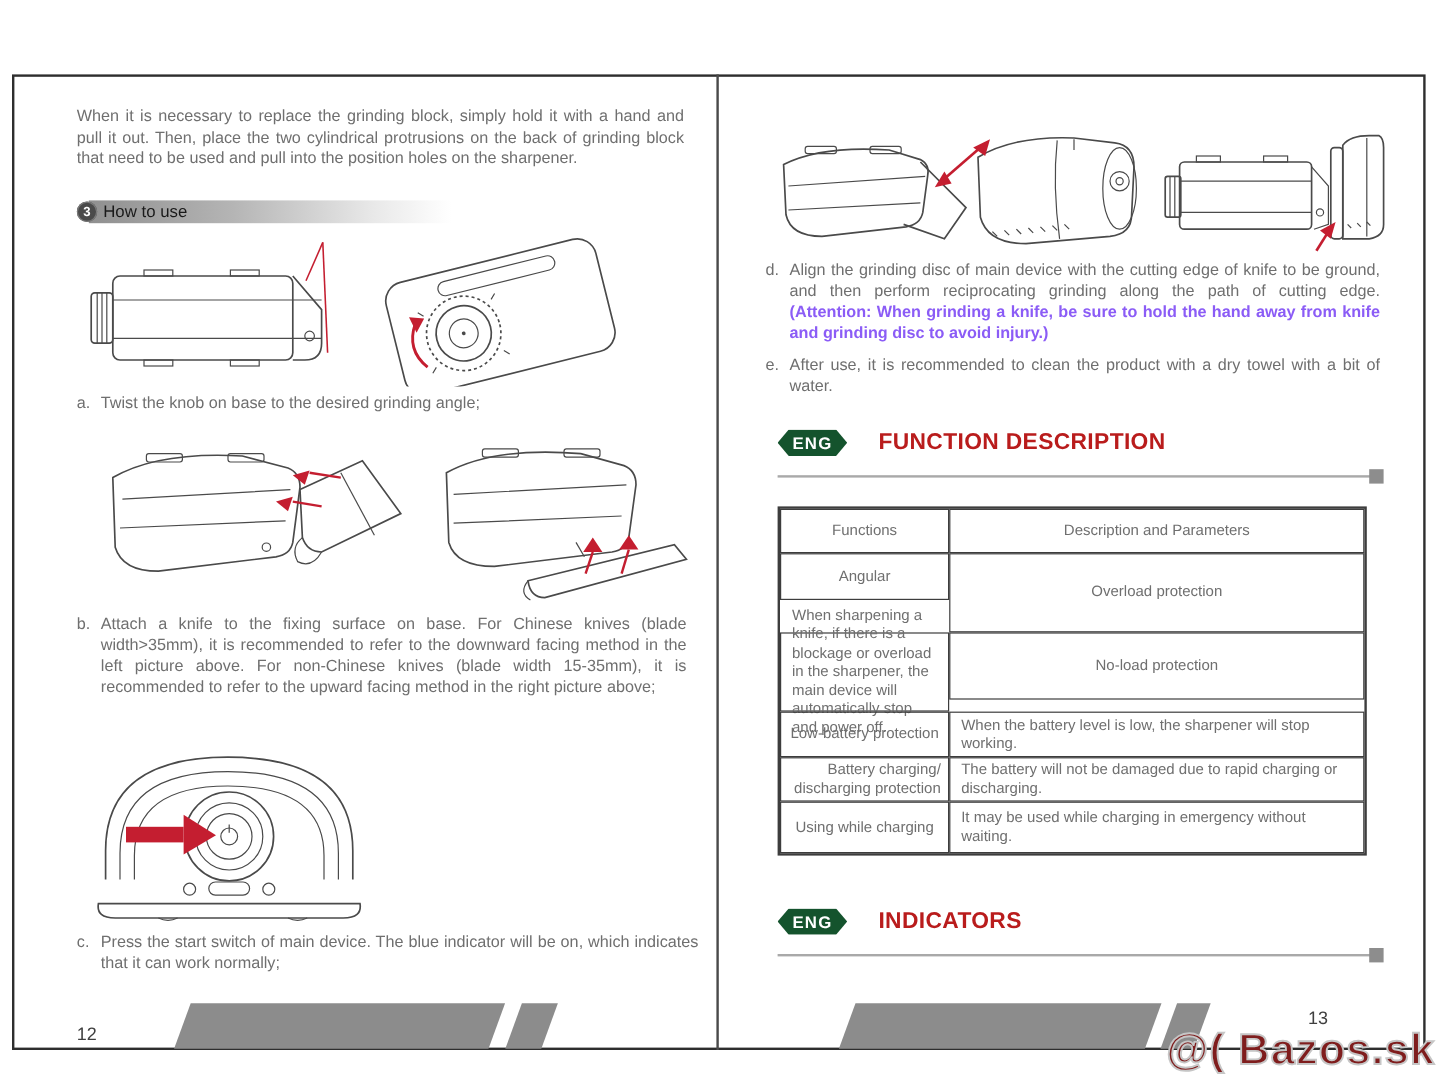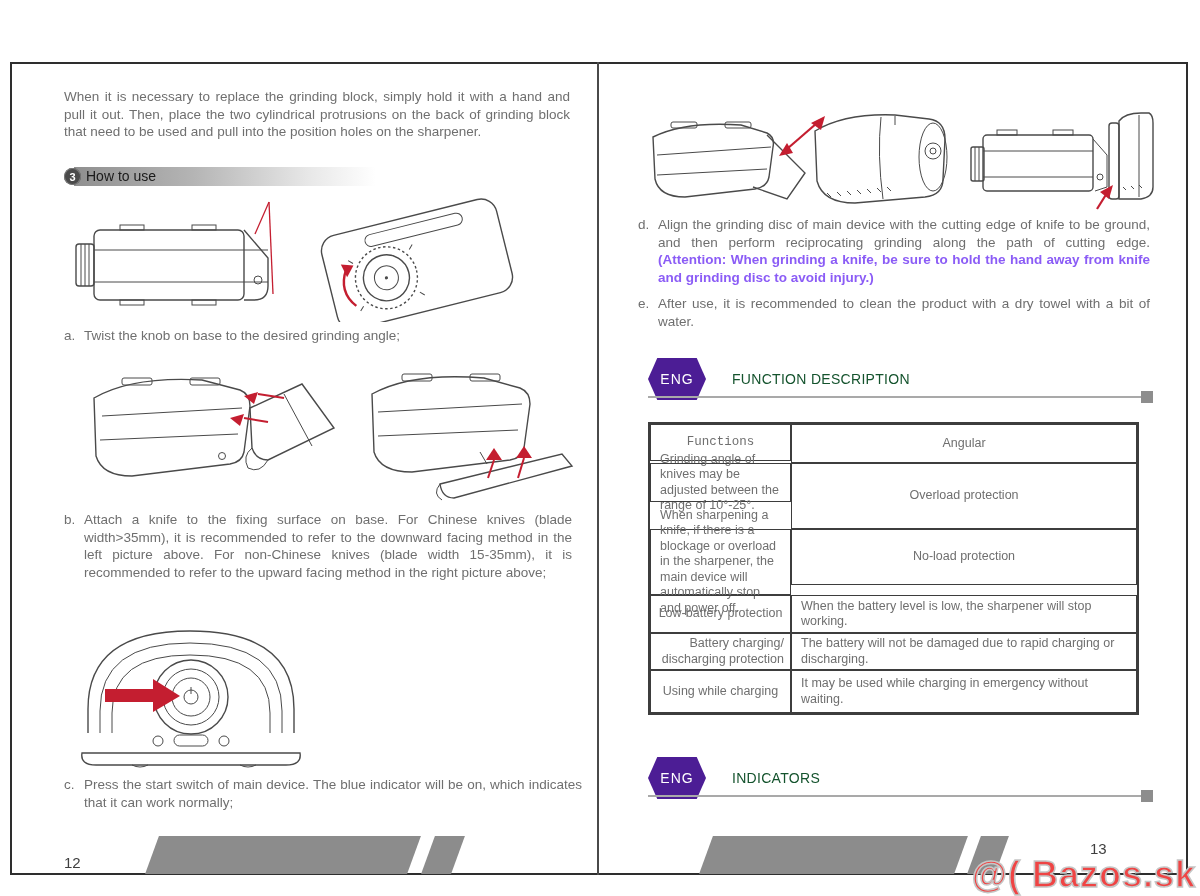--- a/index.html
+++ b/index.html
@@ -24,43 +24,43 @@
     color:#1a1a1a; font-size:14px; line-height:19px; }
 
   
   .step { display:flex; }
   .step-label { flex:0 0 20px; color:#6f6f6f; font-size:13.5px; line-height:17.7px; }
   .step-body { flex:1; }
   .attention { color:#8b5cf6; font-weight:bold; }
 
   
   .sec-head { display:flex; align-items:center; }
-  .eng-badge { width:58px; height:42px; background:#4c1d95; color:#fff;
-    font-size:14px; font-weight:normal; letter-spacing:1px;
+  .eng-badge { width:58px; height:22px; background:#14532d; color:#fff;
+    font-size:14px; font-weight:bold; letter-spacing:1px;
     display:flex; align-items:center; justify-content:center;
     clip-path:polygon(0 50%,16% 0,84% 0,100% 50%,84% 100%,16% 100%); }
-  .sec-title { margin-left:26px; color:#14532d; font-size:14px; font-weight:normal; letter-spacing:0.3px; }
+  .sec-title { margin-left:26px; color:#b91c1c; font-size:19px; font-weight:bold; letter-spacing:0.3px; }
   .sec-rule { position:absolute; height:2px; background:#a9a9a9; }
   .sec-rule-sq { position:absolute; width:12px; height:12px; background:#8d8d8d; }
 
   
   .ftable { position:absolute; left:648px; top:422px; width:491px; border:2px solid #3d3d3d;
     display:grid; grid-template-columns:141px 1fr; color:#6f6f6f; font-size:12.5px; line-height:15.5px; }
   .ftable .cell { border:1px solid #3d3d3d; display:flex; align-items:center; }
   .ftable .c-fn { justify-content:center; text-align:right; padding:2px 6px; }
   .ftable .c-ds { text-align:left; padding:3px 9px; }
-  .ftable .hed { justify-content:center; text-align:center;font-family:Liberation Mono, monospace; }
+  .ftable .hed { justify-content:center; text-align:center; }
   .rh0{height:37px}.rh1{height:39px}.rh2{height:66px}.rh3{height:56px}.rh4{height:38px}.rh5{height:37px}.rh6{height:43px}
 
   
   .pgnum { position:absolute; color:#3f3f3f; font-size:15px; }
   .fbar { position:absolute; background:#8c8c8c; transform:skewX(-20deg); }
 
   .watermark { position:absolute; right:4px; bottom:0px; font-size:36px; font-weight:bold;
-    color:#ef4444; -webkit-text-stroke:1.6px #c6c6c6; letter-spacing:1px; z-index:5;
+    color:#7f1d1d; -webkit-text-stroke:1.6px #c6c6c6; letter-spacing:1px; z-index:5;
     font-family:"Liberation Sans",sans-serif; }
 
   svg { display:block; }
   .ln { stroke:#4a4a4a; stroke-width:1.4; fill:none; }
   .lnt { stroke:#4a4a4a; stroke-width:1; fill:none; }
   .red { stroke:#c41e30; fill:none; }
   .redf { fill:#c41e30; stroke:none; }
 </style>
 </head>
 <body>
@@ -237,23 +237,23 @@
 
   <div class="abs sec-head" style="left:648px; top:358px;">
     <div class="eng-badge">ENG</div>
     <div class="sec-title">FUNCTION DESCRIPTION</div>
   </div>
   <div class="sec-rule" style="left:648px; top:396px; width:494px;"></div>
   <div class="sec-rule-sq" style="left:1141px; top:391px;"></div>
 
   <div class="ftable">
     <div class="cell c-fn hed rh0">Functions</div>
+    <div class="cell c-ds hed rh0">Description and Parameters</div>
 
     <div class="cell c-fn rh1">Angular</div>
-    <div class="cell c-ds rh1">Grinding angle of knives may be adjusted between the range of 10°-25°.</div>
 
     <div class="cell c-fn rh2">Overload protection</div>
     <div class="cell c-ds rh2">When sharpening a knife, if there is a blockage or overload in the sharpener, the main device will automatically stop and power off.</div>
 
     <div class="cell c-fn rh3">No-load protection</div>
 
     <div class="cell c-fn rh4">Low-battery protection</div>
     <div class="cell c-ds rh4">When the battery level is low, the sharpener will stop working.</div>
 
     <div class="cell c-fn rh5">Battery charging/ discharging protection</div>

